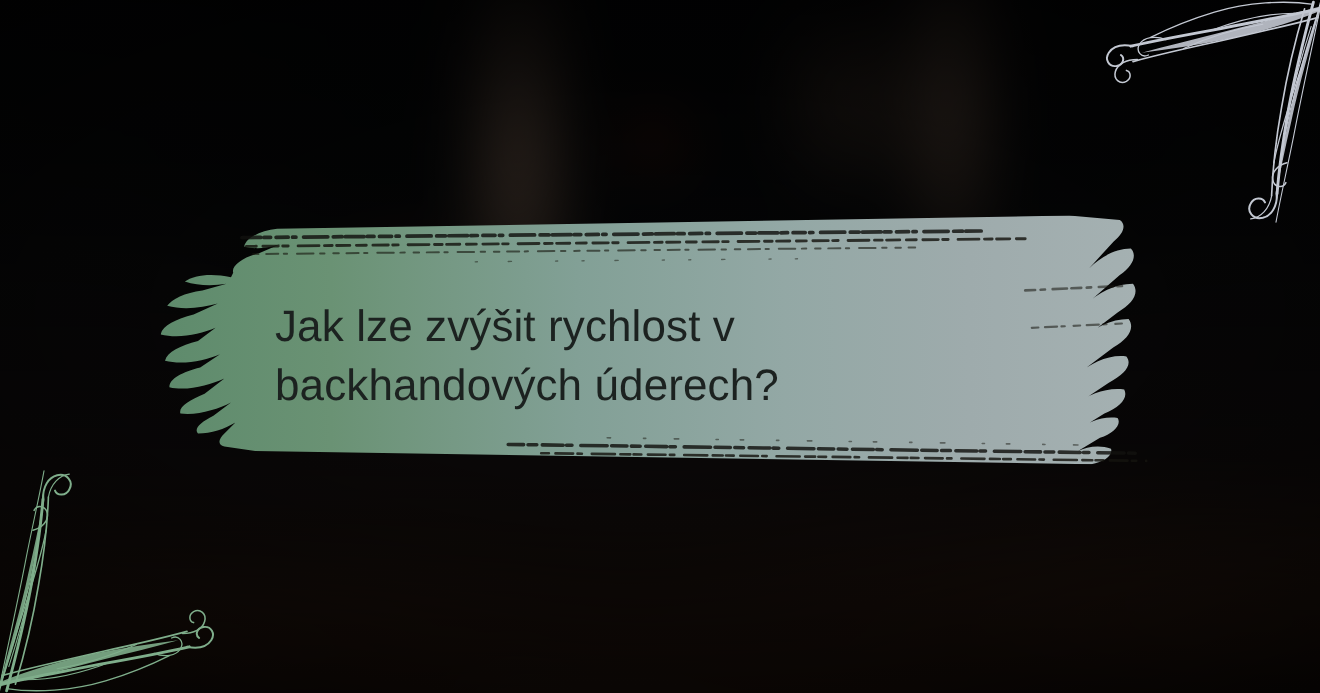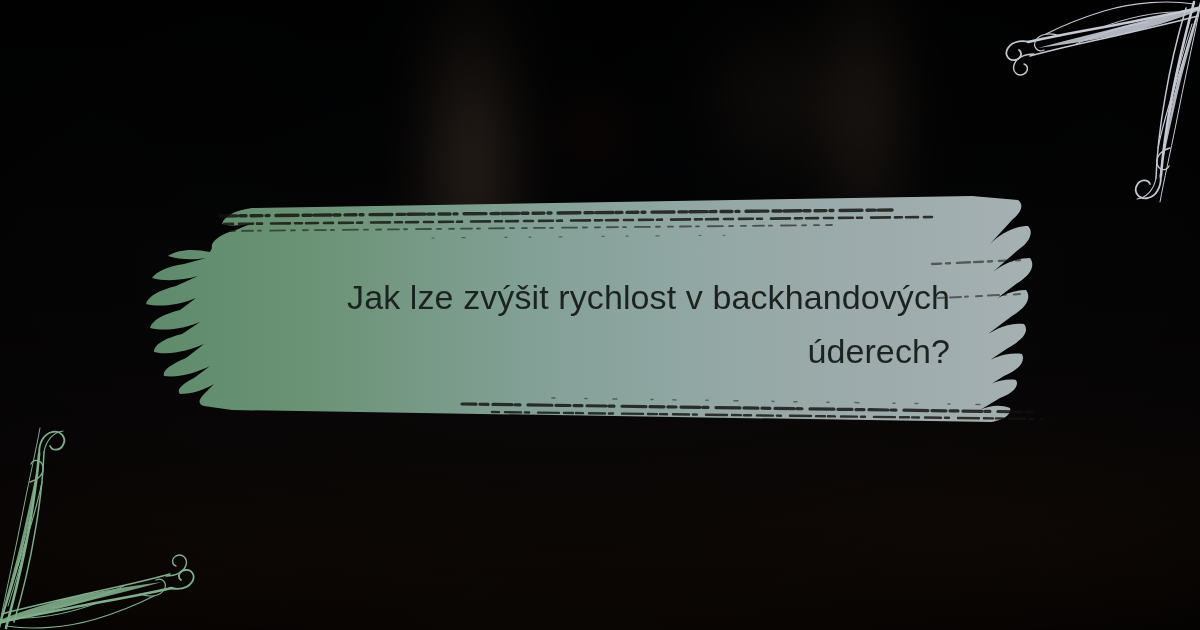--- a/index.html
+++ b/index.html
@@ -81,23 +81,23 @@
     position: absolute;
     inset: 0;
     width: 100%;
     height: 100%;
   }
   .banner-text {
     position: absolute;
     left: 118px;
     top: 84px;
     width: 700px;
-    text-align: right;
+    text-align: left;
     color: #1c2220;
-    font-size: 34px;
+    font-size: 40px;
     line-height: 54px;
     font-weight: 400;
     letter-spacing: 0.1px;
     white-space: pre-line;
   }
 </style>
 </head>
 <body>
 
 <div id="stage">

